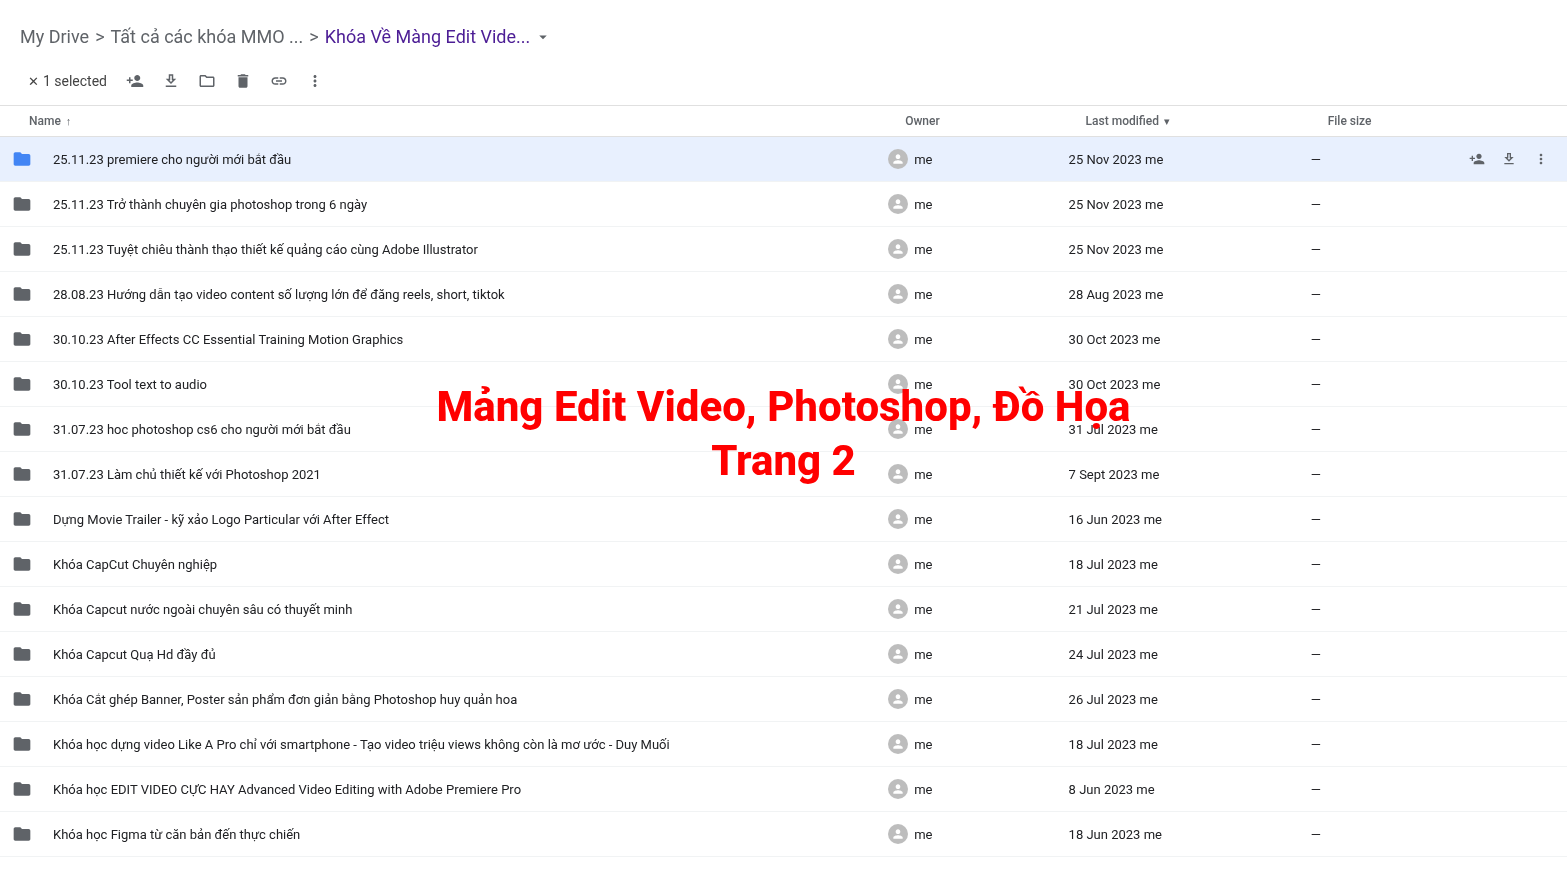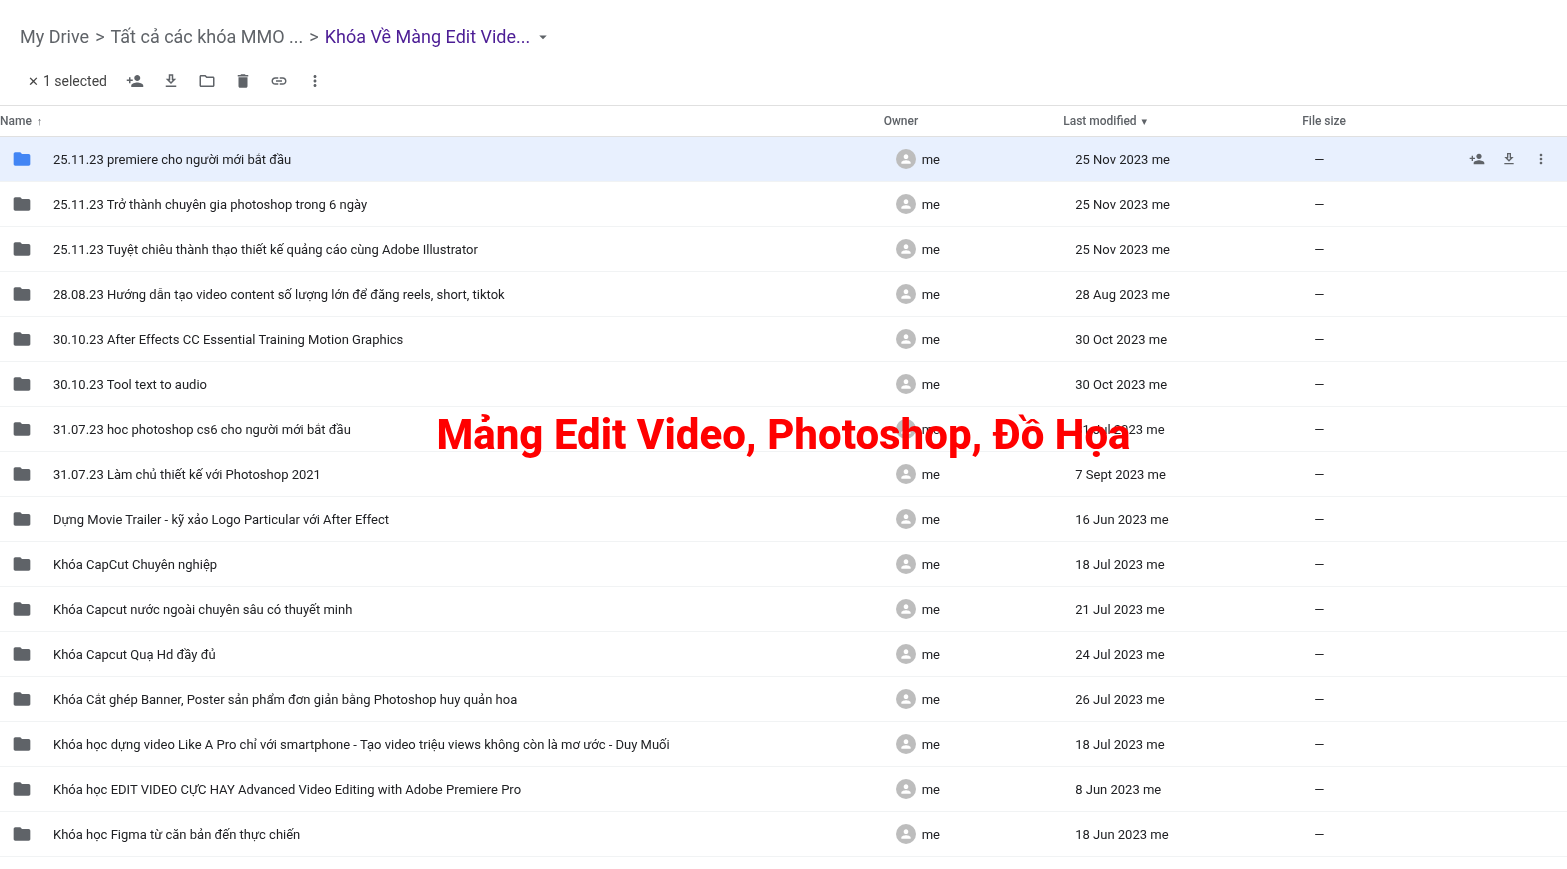--- a/index.html
+++ b/index.html
@@ -55,21 +55,21 @@
       border: none; background: transparent;
     }
 
     
     .file-table { width: 100%; border-collapse: collapse; }
     .file-table th {
       text-align: left;
       font-size: 12px;
       font-weight: 500;
       color: #5f6368;
-      padding: 8px 0;
+      padding: 8px 29px;
       border-bottom: 1px solid #e0e0e0;
       white-space: nowrap;
     }
     .th-name { width: 60%; padding-left: 16px; }
     .th-owner { width: 12%; }
     .th-modified { width: 16%; }
     .th-size { width: 10%; }
     .th-actions { width: 80px; }
 
     
@@ -784,13 +784,14 @@
               </svg>
           </div>
         </div>
       </td>
       </tr>
     </tbody>
 </table>
 
 <div class="watermark">
   <div>Mảng Edit Video, Photoshop, Đồ Họa</div>
+  <div>Trang 2</div>
 </div>
 
 </body></html>

